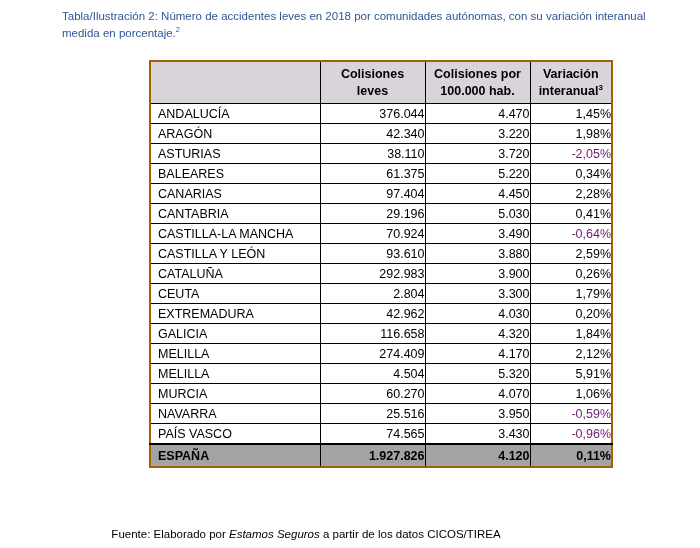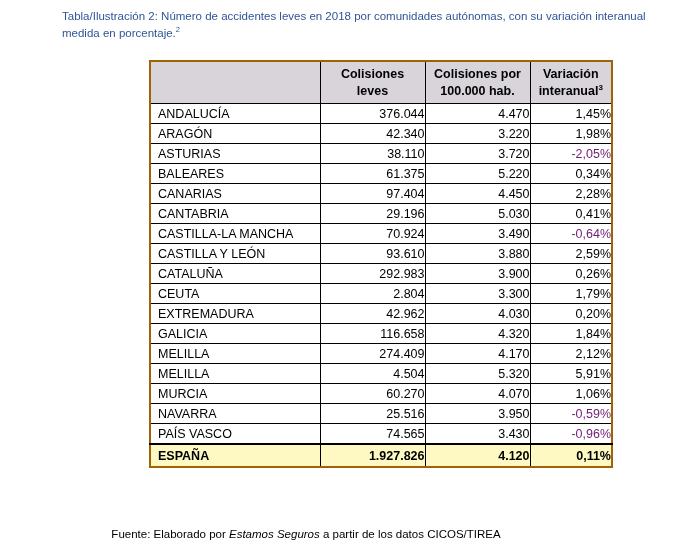--- a/index.html
+++ b/index.html
@@ -66,21 +66,21 @@
     text-align: left;
     padding-left: 7px !important;
   }
   .c-num {
     text-align: right;
   }
   .neg {
     color: #701a75;
   }
   tr.total-row td {
-    background: #fef9c3;
+    background: #a3a3a3;
     font-weight: bold;
     height: 21px;
     border-top: 2px solid #000000;
   }
   .source {
     position: absolute;
     left: 0;
     top: 512px;
     width: 580px;
     margin: 16px;

